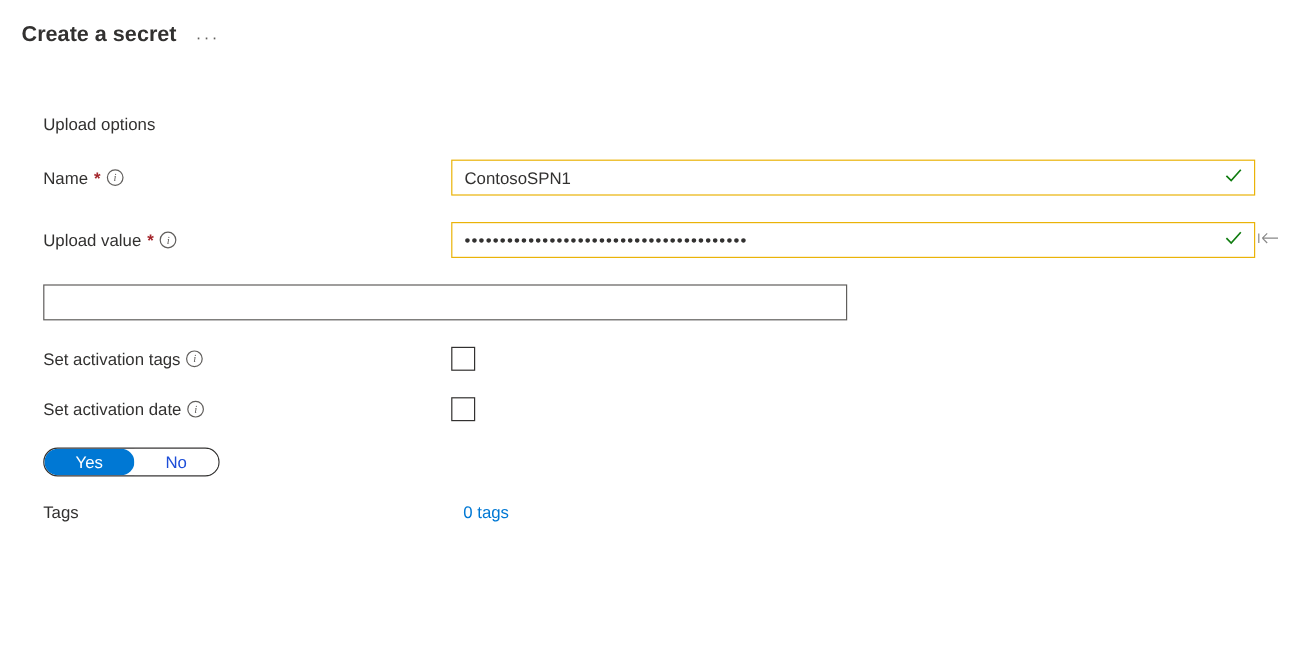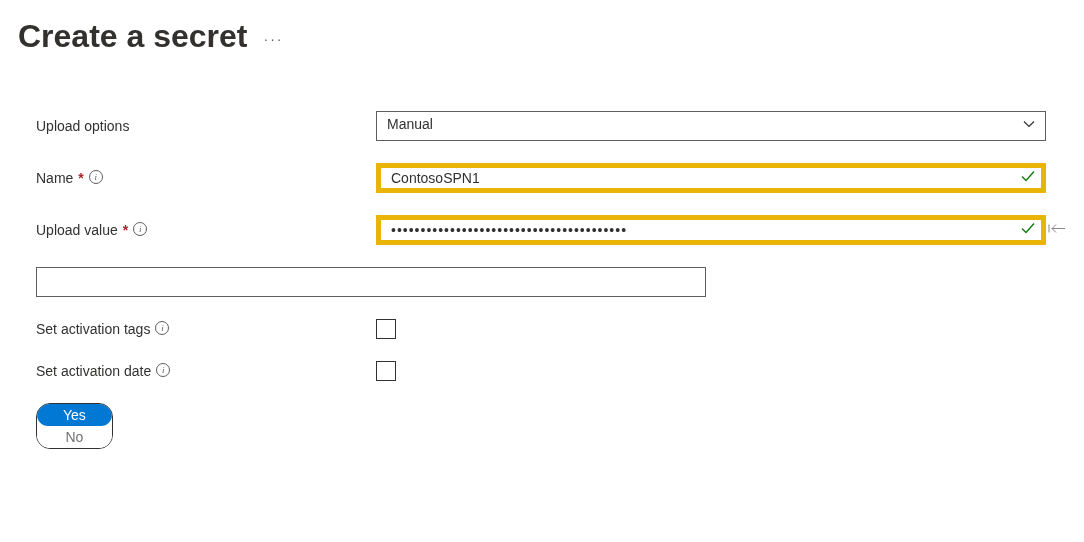--- a/index.html
+++ b/index.html
@@ -10,21 +10,21 @@
       background: #fff;
       padding: 18px 18px 18px 18px;
     }
     .header {
       display: flex;
       align-items: center;
       gap: 16px;
       margin-bottom: 56px;
     }
     .page-title {
-      font-size: 32px;
+      font-size: 18px;
       font-weight: 600;
       color: #323130;
     }
     .more-icon {
       color: #605e5c;
       font-size: 14px;
       letter-spacing: 2px;
       cursor: pointer;
       padding-top: 4px;
     }
@@ -35,21 +35,21 @@
       display: flex;
       align-items: center;
       margin-bottom: 22px;
     }
     .form-label {
       width: 340px;
       flex-shrink: 0;
       font-size: 14px;
       color: #323130;
       display: flex;
-      align-items: flex-start;
+      align-items: center;
       gap: 5px;
     }
     .required {
       color: #a4262c;
       font-weight: bold;
     }
     .info-icon {
       display: inline-flex;
       align-items: center;
       justify-content: center;
@@ -88,49 +88,48 @@
       width: 100%;
     }
     .chevron {
       position: absolute;
       right: 10px;
       top: 50%;
       transform: translateY(-50%);
       pointer-events: none;
     }
     .text-input.validated {
-      border: 5px solid #eab308;
+      border: 1px solid #eab308;
       padding-right: 34px;
     }
     .checkmark {
       position: absolute;
       right: 10px;
       top: 50%;
       transform: translateY(-50%);
     }
     .checkbox-control {
       width: 20px;
       height: 20px;
       border: 1px solid #323130;
       background: #fff;
       cursor: pointer;
     }
     .toggle-group {
       display: inline-flex;
       border: 1px solid #323130;
       border-radius: 14px;
       overflow: hidden;
-      flex-direction: column;
     }
     .toggle-option {
       padding: 3px 26px;
       font-size: 14px;
       cursor: pointer;
       background: #fff;
-      color: #737373;
+      color: #1d4ed8;
       border: none;
       font-family: inherit;
     }
     .toggle-option.active {
       background: #0078d4;
       color: #fff;
       border-radius: 14px;
     }
     .tags-link {
       color: #0078d4;
@@ -150,30 +149,20 @@
 <div class="header">
   <h1 class="page-title">Create a secret</h1>
   <span class="more-icon">···</span>
 </div>
 
 <div class="form-container">
 
   <div class="form-row">
     <div class="form-label">
       <span>Upload options</span>
-    </div>
-    <div class="form-control-wrap">
-      <div class="select-wrap">
-        <div class="select-control">Manual</div>
-        <span class="chevron">
-          <svg width="14" height="14" viewBox="0 0 14 14">
-              <path d="M2 4 L7 9 L12 4" stroke="#323130" stroke-width="1.2" fill="none"></path>
-            </svg>
-        </span>
-      </div>
     </div>
   </div>
 
   <div class="form-row">
     <div class="form-label">
       <span>Name</span>
       <span class="required">*</span>
       <span class="info-icon">i</span>
     </div>
     <div class="form-control-wrap">
@@ -235,14 +224,22 @@
 
   <div class="form-row">
     <div class="form-control-wrap">
       <div class="toggle-group">
         <button class="toggle-option active">Yes</button>
         <button class="toggle-option">No</button>
       </div>
     </div>
   </div>
 
+  <div class="form-row">
+    <div class="form-label">
+      <span>Tags</span>
+    </div>
+    <div class="form-control-wrap">
+      <span class="tags-link">0 tags</span>
+    </div>
+  </div>
 
 </div>
 
 </body></html>

